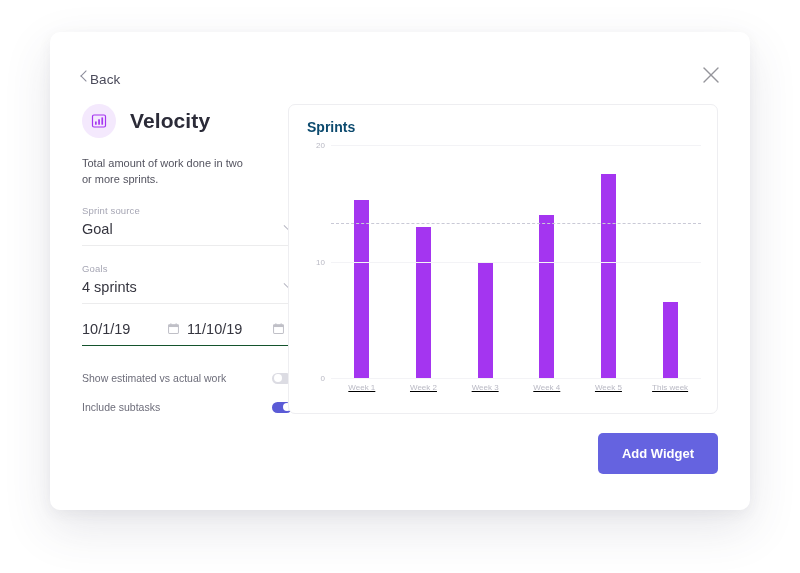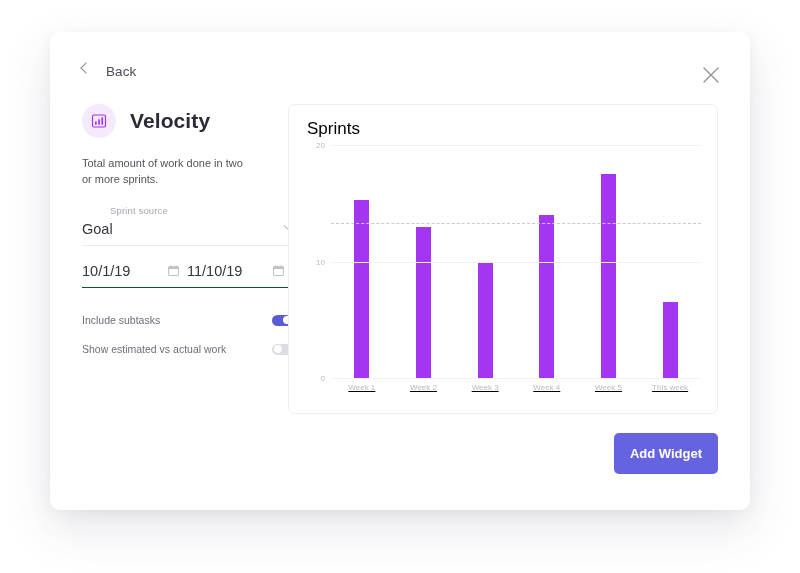--- a/index.html
+++ b/index.html
@@ -15,22 +15,22 @@
     position: absolute;
     left: 50px; top: 32px;
     width: 700px; height: 478px;
     background: #ffffff;
     border-radius: 10px;
     box-shadow: 0 18px 48px rgba(60,60,90,0.13), 0 4px 14px rgba(60,60,90,0.06);
   }
 
   
   .back-row {
-    position: absolute; left: 32px; top: 32px;
-    display: flex; align-items: flex-start; gap: 16px;
+    position: absolute; left: 32px; top: 40px;
+    display: flex; align-items: flex-start; gap: 0;
     cursor: pointer;
   }
   .chev-left {
     width: 8px; height: 8px;
     border-left: 1.6px solid #8a8a99;
     border-bottom: 1.6px solid #8a8a99;
     transform: rotate(45deg);
     display:block;
   }
   .back-label { font-size: 13.5px; color: #4a4a5a; letter-spacing: .1px; }
@@ -57,21 +57,21 @@
   .widget-title {
     font-size: 21px; font-weight: 700; color: #2b2b38; letter-spacing: .1px;
   }
   .widget-desc {
     margin-top: 18px;
     font-size: 11px; line-height: 1.45; color: #53535f; width: 172px;
   }
 
   .field { margin-top: 17px; }
   .field-label {
-    font-size: 9.5px; color: #a6a6b4; letter-spacing: .15px; margin-bottom: 5px; margin-left: 28px;
+    font-size: 9.5px; color: #a6a6b4; letter-spacing: .15px; margin-bottom: 5px;
   }
   .select-row {
     position: relative;
     display: flex; align-items: center; justify-content: space-between;
     border-bottom: 1px solid #ececed;
     padding-bottom: 8px;
     cursor: pointer;
   }
   .select-value { font-size: 14.5px; color: #35353f; }
   .chev-down {
@@ -112,21 +112,21 @@
 
   
   .chart-card {
     position: absolute; left: 238px; top: 72px;
     width: 430px; height: 310px;
     border: 1px solid #eeeef1; border-radius: 7px;
     background: #fff;
   }
   .chart-title {
     position: absolute; left: 18px; top: 14px;
-    font-size: 17px; font-weight: 400; color: #000000;
+    font-size: 14px; font-weight: 700; color: #0c4a6e;
   }
   .plot {
     position: absolute; left: 18px; top: 40px;
     width: 394px; height: 250px;
   }
   .y-labels { position: absolute; left: 0; top: 0; width: 22px; height: 233px; }
   .y-lab {
     position: absolute; right: 4px; font-size: 8px; color: #b9b9c4;
     transform: translateY(-50%);
   }
@@ -156,21 +156,21 @@
   .x-lab {
     width: 16.6%; text-align: center; font-size: 8px; color: #b9b9c4;
   }
 
   
   .add-btn {
     position: absolute; right: 32px; bottom: 36px;
     background: #6563e0; color: #fff;
     font-size: 13px; font-weight: 700;
     border: none; border-radius: 5px;
-    padding: 13px 16px; cursor: pointer;
+    padding: 13px 24px; cursor: pointer;
     font-family: "Liberation Sans", sans-serif;
   }
 </style>
 </head>
 <body>
 
 <div id="stage">
   <div class="modal">
 
     <div class="back-row">
@@ -202,20 +202,27 @@
       <div class="widget-desc">Total amount of work done in two or more sprints.</div>
 
       <div class="field">
         <div class="field-label">Sprint source</div>
         <div class="select-row">
           <span class="select-value">Goal</span>
           <span class="chev-down"></span>
         </div>
       </div>
 
+      <div class="field">
+        <div class="field-label">Goals</div>
+        <div class="select-row">
+          <span class="select-value">4 sprints</span>
+          <span class="chev-down"></span>
+        </div>
+      </div>
 
       <div class="field">
         <div class="date-row">
           <div class="date-cell">
             <span class="date-value">10/1/19</span>
             <svg class="cal-icon" width="11" height="11" viewBox="0 0 12 12">
               <rect x="0.6" y="1.8" width="10.8" height="9.6" rx="1" fill="none" stroke="#8d8d9b" stroke-width="1.1"></rect>
               <rect x="0.6" y="1.8" width="10.8" height="2.6" fill="#8d8d9b"></rect>
               <rect x="2.6" y="0.3" width="1.1" height="2.4" fill="#8d8d9b"></rect>
               <rect x="8.3" y="0.3" width="1.1" height="2.4" fill="#8d8d9b"></rect>
@@ -229,28 +236,28 @@
               <rect x="2.6" y="0.3" width="1.1" height="2.4" fill="#8d8d9b"></rect>
               <rect x="8.3" y="0.3" width="1.1" height="2.4" fill="#8d8d9b"></rect>
             </svg>
           </div>
         </div>
       </div>
 
 
       <div class="toggles">
         <div class="toggle-row">
+          <span class="toggle-label">Show estimated vs actual work</span>
+          <span class="switch off">
+            <span class="knob"></span>
+          </span>
+        </div>
+        <div class="toggle-row">
           <span class="toggle-label">Include subtasks</span>
           <span class="switch on">
-            <span class="knob"></span>
-          </span>
-        </div>
-        <div class="toggle-row">
-          <span class="toggle-label">Show estimated vs actual work</span>
-          <span class="switch off">
             <span class="knob"></span>
           </span>
         </div>
       </div>
     </div>
 
     <div class="chart-card">
       <div class="chart-title">Sprints</div>
       <div class="plot">
         <div class="y-labels" id="y-labels">

